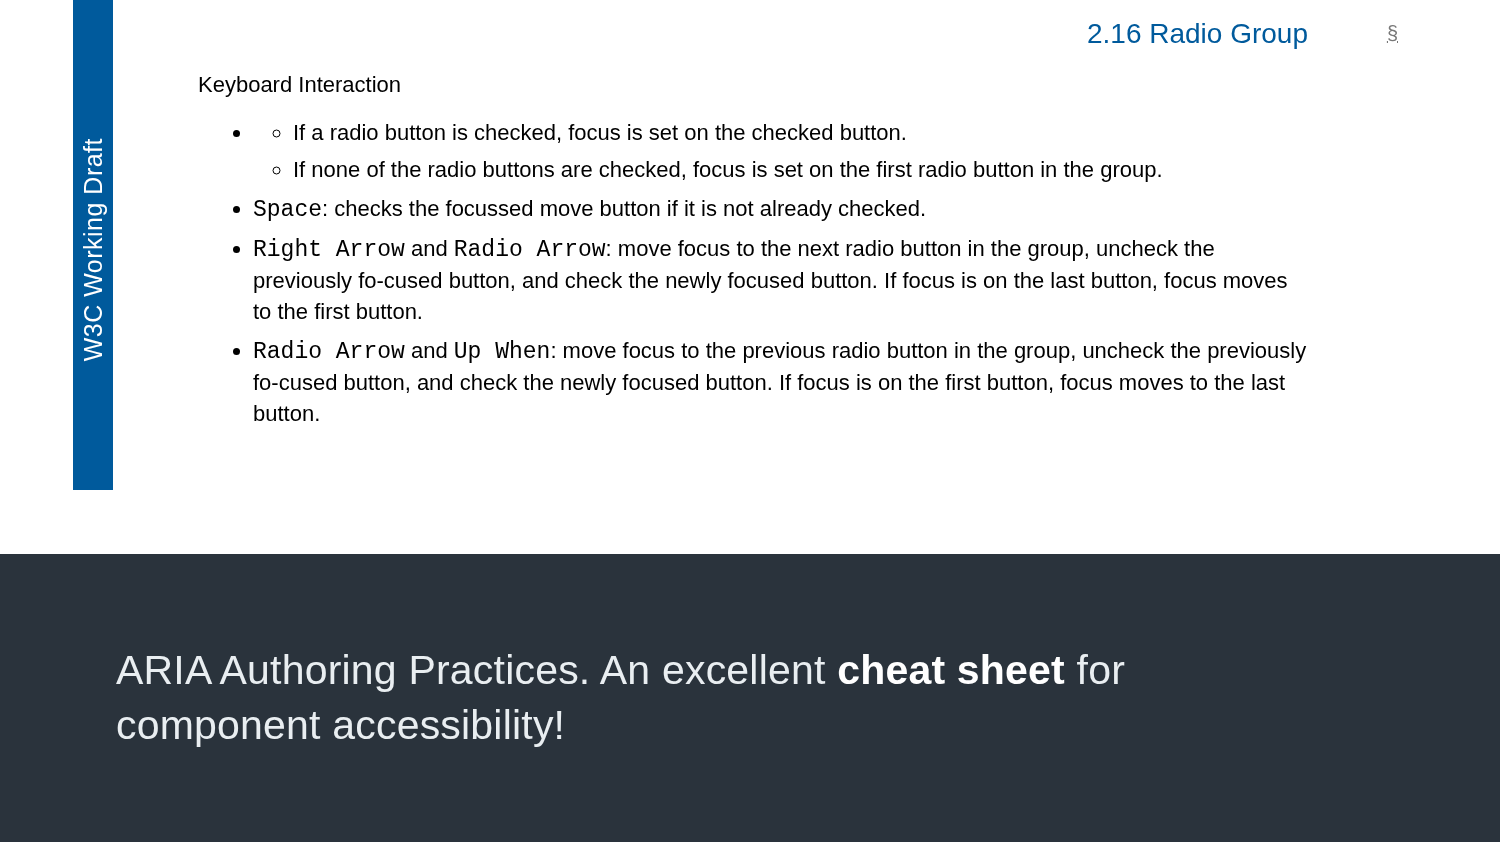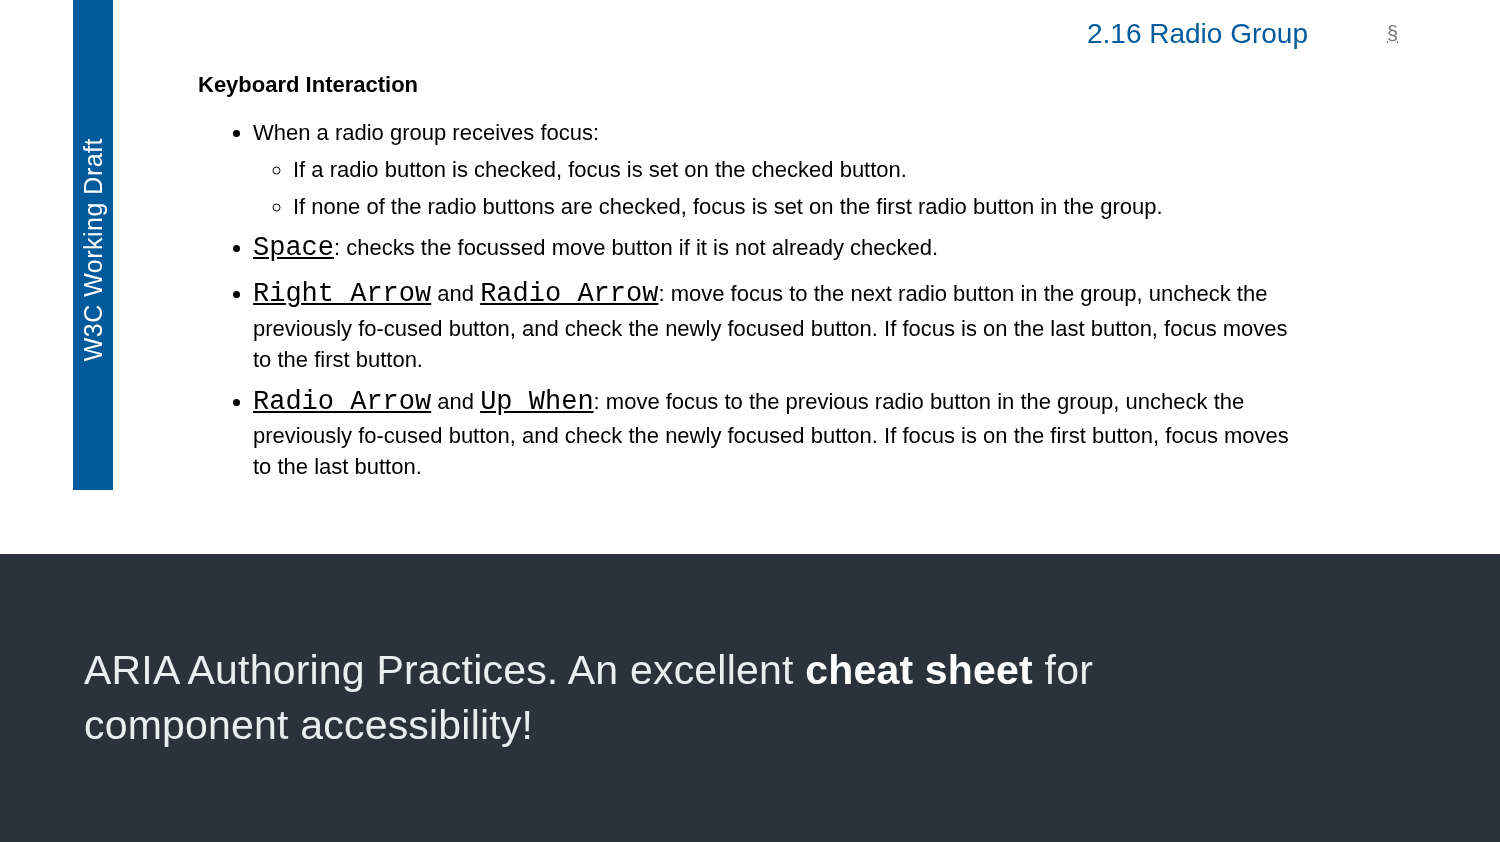--- a/index.html
+++ b/index.html
@@ -60,21 +60,21 @@
     text-decoration: underline;
   }
   .intro {
     font-size: 22px;
     line-height: 1.35;
     margin: 0 0 72px 0;
     color: #000;
   }
   .subheading {
     font-size: 22px;
-    font-weight: 700;
+    font-weight: 400;
     margin: 0 0 20px 0;
     color: #000;
   }
   ul.outer {
     font-size: 22px;
     line-height: 1.4;
     padding-left: 55px;
     margin: 0;
     color: #000;
   }
@@ -85,36 +85,35 @@
   ul.inner {
     padding-left: 40px;
     margin-top: 6px;
   }
   ul.inner > li {
     list-style-type: circle;
     margin-bottom: 6px;
   }
   .mono {
     font-family: "Menlo", "Consolas", "Courier New", monospace;
-    font-size: 27px;
-    text-decoration: underline;
+    font-size: 23px;
   }
   .bottom-caption {
     position: absolute;
     left: 0;
     top: 554px;
     width: 100%;
     height: 288px;
     background: #2a333c;
     color: #e9eef1;
     display: flex;
     align-items: center;
   }
   .caption-text {
-    margin-left: 84px;
+    margin-left: 116px;
     font-size: 41px;
     font-weight: 300;
     line-height: 1.35;
     max-width: 1050px;
     letter-spacing: 0.2px;
   }
   .caption-text strong {
     font-weight: 700;
     color: #fff;
   }
@@ -129,21 +128,20 @@
 
   <div class="content">
     <h2 class="section-heading">2.16 Radio Group</h2>
     <span class="section-link">§</span>
 
 
     <p class="subheading">Keyboard Interaction</p>
 
     <ul class="outer">
       <li>
-        <span>When a radio group receives focus:</span>
         <ul class="inner">
           <li><span>If a radio button is checked, focus is set on the checked button.</span></li>
           <li><span>If none of the radio buttons are checked, focus is set on the first radio button in the group.</span></li>
         </ul>
       </li>
       <li>
         <span class="mono">Space</span><span>: checks the focussed move button if it is not already checked.</span>
       </li>
       <li>
         <span class="mono">Right Arrow</span><span> and </span><span class="mono">Radio Arrow</span><span>: move focus to the next radio button in the group, uncheck the previously fo-cused button, and check the newly focused button. If focus is on the last button, focus moves to the first button.</span>

